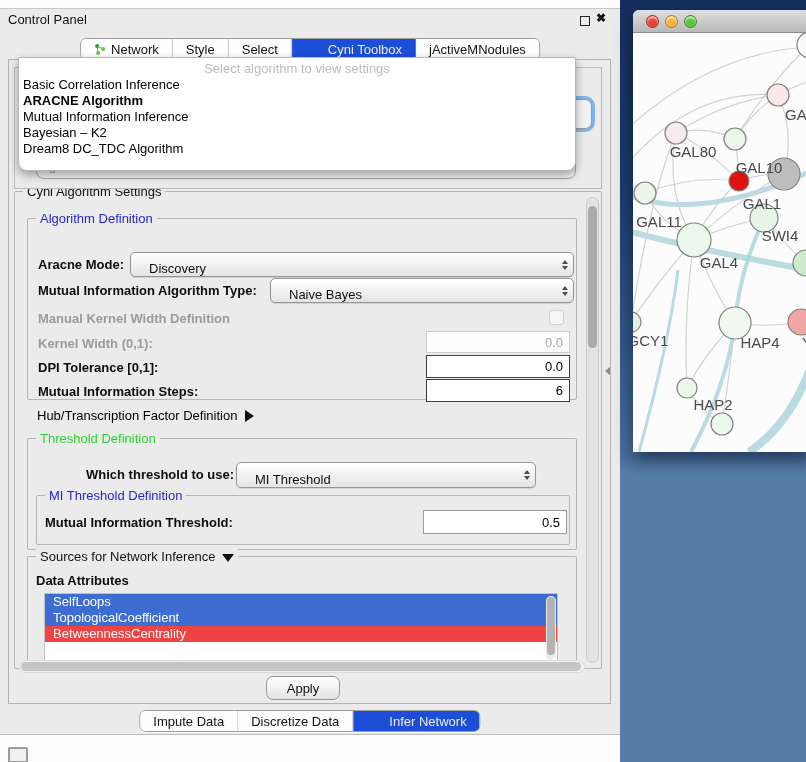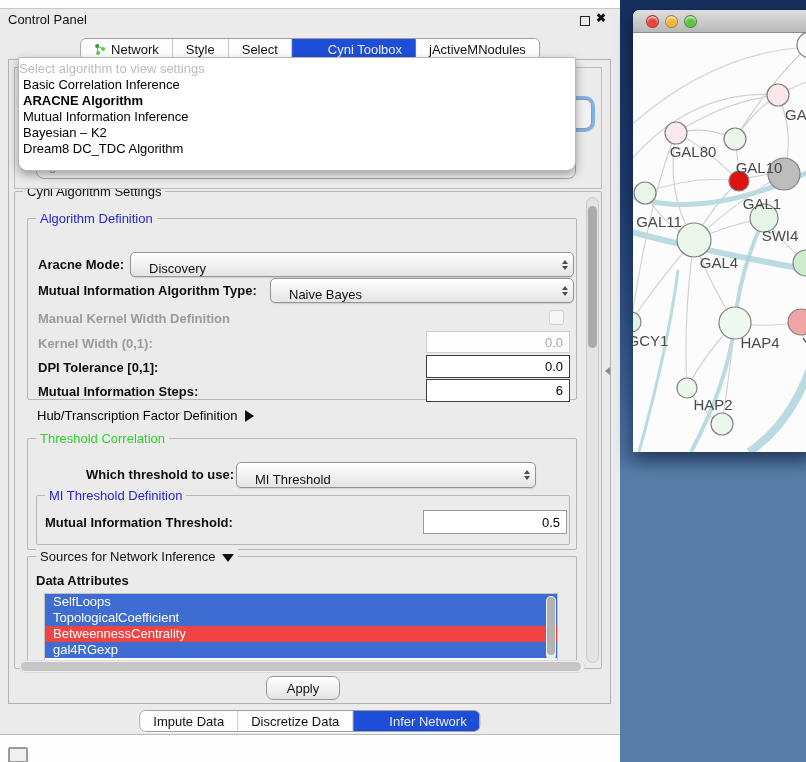--- a/index.html
+++ b/index.html
@@ -25,21 +25,21 @@
   
   .hidden-gbox{position:absolute;left:14px;top:58px;width:588px;height:122px;border:1px solid #bdbdbd;background:#ebebeb;z-index:1;}
   .focus-btn{position:absolute;left:558px;top:90px;width:34px;height:30px;border-radius:7px;background:#f2f2f2;
              border:1px solid #9a9a9a;box-shadow:0 0 0 3px #7db3e8;z-index:2;}
   .hidden-combo{position:absolute;left:36px;top:142px;width:540px;height:28px;border:1px solid #a8a8a8;border-radius:8px;
              background:#f3f3f3;z-index:2;font-size:13px;color:#9b9b9b;display:flex;align-items:center;padding-left:12px;}
 
   
   .popup{position:absolute;left:18px;top:48px;width:558px;height:114px;background:#fff;border:1px solid #b8b8b8;
          border-radius:2px 2px 9px 9px;box-shadow:0 4px 10px rgba(0,0,0,.35);z-index:60;padding-top:2px;}
-  .popup .prompt{color:#bcbcbc;text-align:left;font-size:13px;height:17px;line-height:17px;}
+  .popup .prompt{color:#bcbcbc;text-align:center;font-size:13px;height:17px;line-height:17px;}
   .popup .item{font-size:13px;height:16px;line-height:16px;padding:0 4px;color:#000;white-space:nowrap;}
   .popup .item.bold{font-weight:bold;}
 
   
   .gbox{position:absolute;border:1px solid #b6b6b6;border-radius:2px;}
   .gtitle{position:absolute;top:-8px;left:8px;background:#ebebeb;padding:0 4px;font-size:13px;color:#111;white-space:nowrap;}
   .gtitle.blue{color:#2626d2;}
   .gtitle.green{color:#2ed22e;}
 
   .lbl{position:absolute;font-size:13px;font-weight:bold;color:#0d0d0d;white-space:nowrap;}
@@ -189,21 +189,21 @@
           <span>6</span>
         </div>
       </div>
 
       <div class="hub-row">
         <span>Hub/Transcription Factor Definition</span>
         <span class="arrow-right"></span>
       </div>
 
       <div class="gbox" style="left:12px;top:246px;width:550px;height:112px;">
-        <div class="gtitle green">Threshold Correlation</div>
+        <div class="gtitle green">Threshold Definition</div>
 
         <div class="lbl" style="left:58px;top:28px;">Which threshold to use:</div>
         <div class="combo" style="left:208px;top:23px;width:300px;height:26px;">
           <span>MI Threshold</span>
           <span class="steppers">
               <span class="tri-up"></span>
               <span class="tri-dn"></span>
             </span>
         </div>
 
@@ -217,21 +217,20 @@
       </div>
 
       <div class="gbox" style="left:12px;top:364px;width:550px;height:112px;border-bottom:none;">
         <div class="gtitle"><span>Sources for Network Inference</span><span class="arrow-down"></span></div>
         <div class="lbl" style="left:8px;top:16px;">Data Attributes</div>
         <div class="attr-list" id="attr-list">
 
         <div class="attr-item" style="background: rgb(62, 108, 209);">SelfLoops</div>
             <div class="attr-item" style="background: rgb(62, 108, 209);">TopologicalCoefficient</div>
             <div class="attr-item" style="background: #ef4444;">BetweennessCentrality</div>
-            <div class="attr-item" style="background: rgb(62, 108, 209);">gal4RGexp</div>
             <div class="list-vscroll">
               <div class="list-vthumb"></div>
             </div>
           </div>
       </div>
 
       <div class="hscroll">
           <div class="hthumb"></div>
         </div>
     </div>

